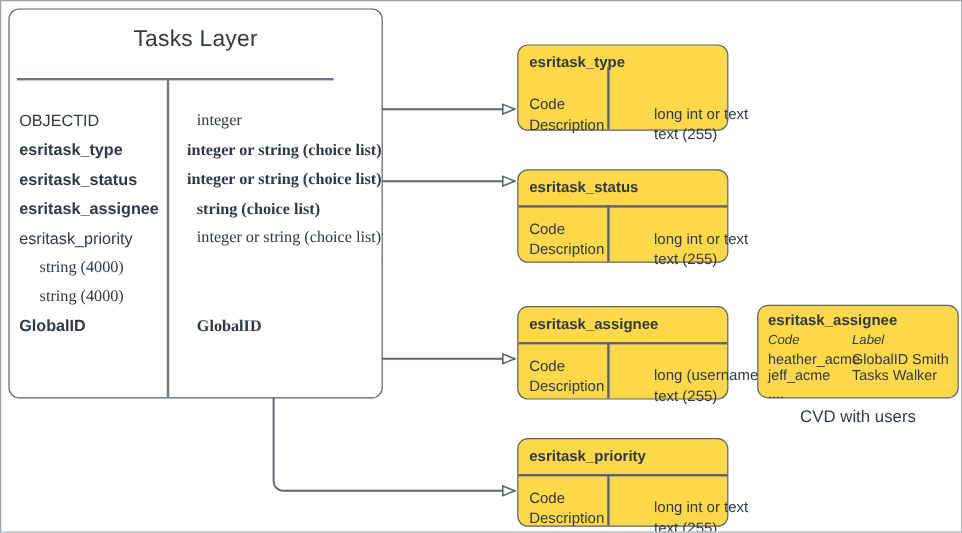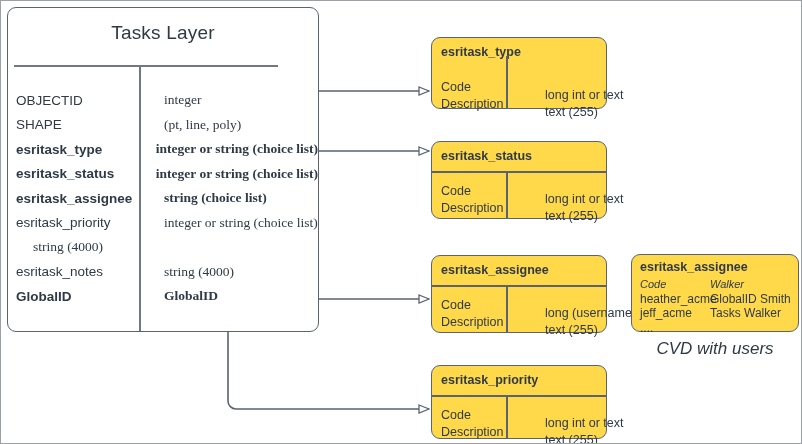--- a/index.html
+++ b/index.html
@@ -160,22 +160,21 @@
   }
   .cvd-col-a { left: 8px; top: 22px; }
   .cvd-col-b { left: 78px; top: 22px; }
   .cvd-hdr-lbl { font-style: italic; font-size: 11px; display: block; }
   .cvd-caption {
     position: absolute;
     left: 630px;
     top: 338px;
     width: 168px;
     text-align: center;
-    font-size: 17px;
-    font-style: italic;
+    font-size: 14px;
     color: #2f3a46;
   }
 </style>
 </head>
 <body>
 
 <div id="canvas">
 
   <svg id="wires" viewBox="0 0 802 444" xmlns="http://www.w3.org/2000/svg">
     <defs>
@@ -198,44 +197,39 @@
   <div class="entity-main">
     <div class="entity-title">Tasks Layer</div>
     <div class="entity-title-rule"></div>
     <div class="entity-colrule"></div>
     <div class="fieldlist" id="fieldlist">
         <div class="field-row">
           <div class="field-name">OBJECTID</div>
           <div class="field-type">integer</div>
         </div>
         <div class="field-row">
-          <div class="field-name">SHAPE</div>
-          <div class="field-type">(pt, line, poly)</div>
-        </div>
-        <div class="field-row">
           <div class="field-name bold">esritask_type</div>
           <div class="field-type bold">integer or string (choice list)</div>
         </div>
         <div class="field-row">
           <div class="field-name bold">esritask_status</div>
           <div class="field-type bold">integer or string (choice list)</div>
         </div>
         <div class="field-row">
           <div class="field-name bold">esritask_assignee</div>
           <div class="field-type bold">string (choice list)</div>
         </div>
         <div class="field-row">
           <div class="field-name">esritask_priority</div>
           <div class="field-type">integer or string (choice list)</div>
         </div>
         <div class="field-row">
           <div class="field-type">string (4000)</div>
         </div>
         <div class="field-row">
-          <div class="field-name">esritask_notes</div>
           <div class="field-type">string (4000)</div>
         </div>
         <div class="field-row">
           <div class="field-name bold">GlobalID</div>
           <div class="field-type bold">GlobalID</div>
         </div>
       </div>
   </div>
 
   <div class="dom-box" style="left:430px; top:36px; width:176px; height:72px;">
@@ -295,20 +289,20 @@
 
   <div class="cvd-box">
     <div class="cvd-head">esritask_assignee</div>
     <div class="cvd-col-a">
       <span class="cvd-hdr-lbl">Code</span>
       <span>heather_acme</span><br>
       <span>jeff_acme</span><br>
       <span>....</span>
     </div>
     <div class="cvd-col-b">
-      <span class="cvd-hdr-lbl">Walker</span>
+      <span class="cvd-hdr-lbl">Label</span>
       <span>GlobalID Smith</span><br>
       <span>Tasks Walker</span>
     </div>
   </div>
   <div class="cvd-caption">CVD with users</div>
 
 </div>
 
 </body></html>

